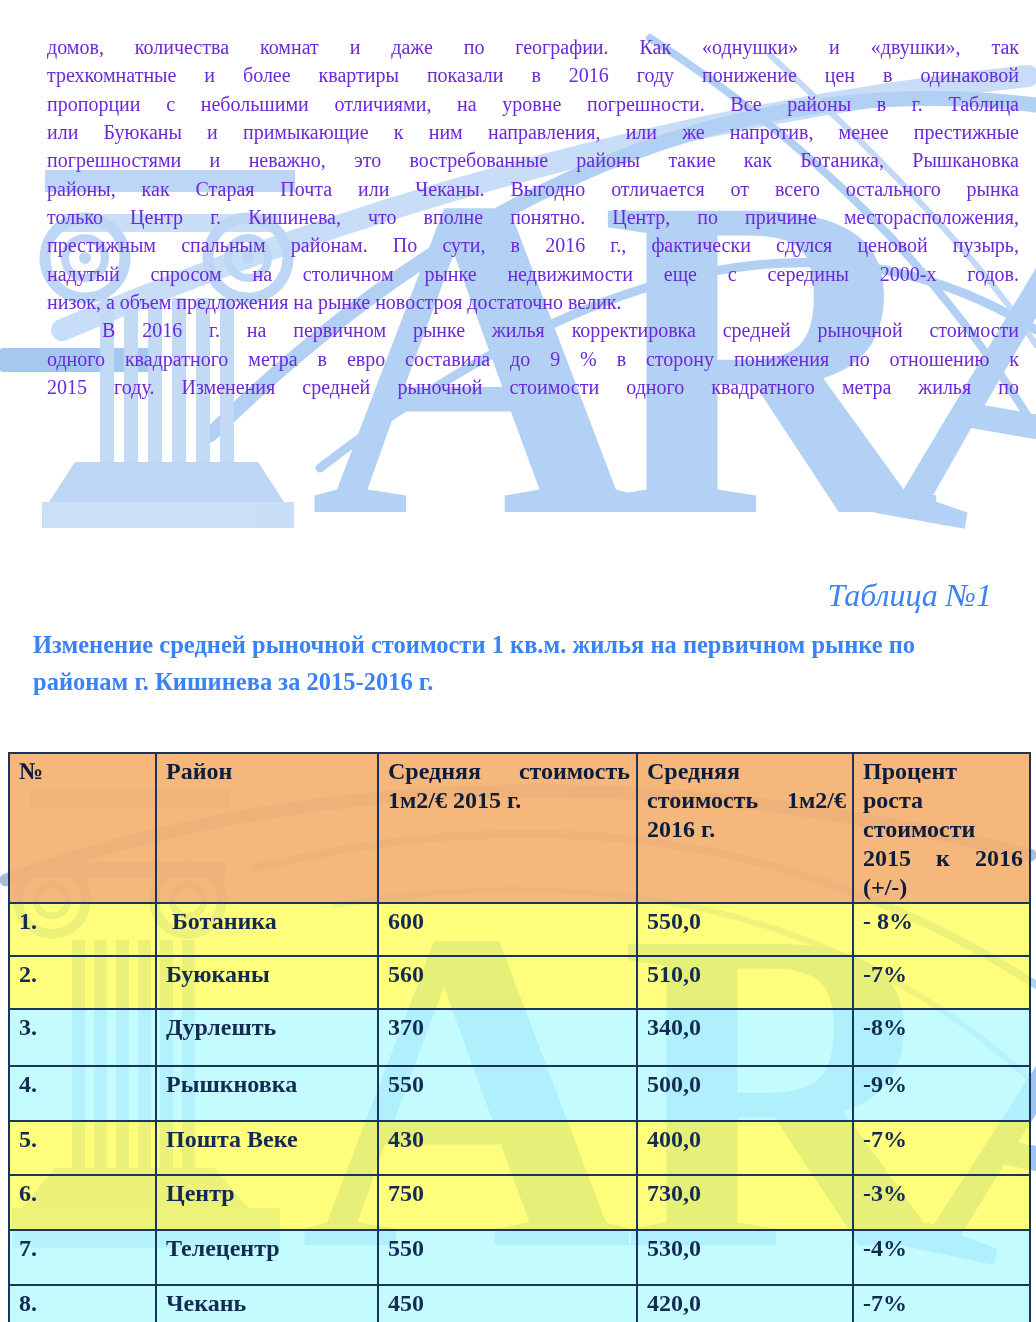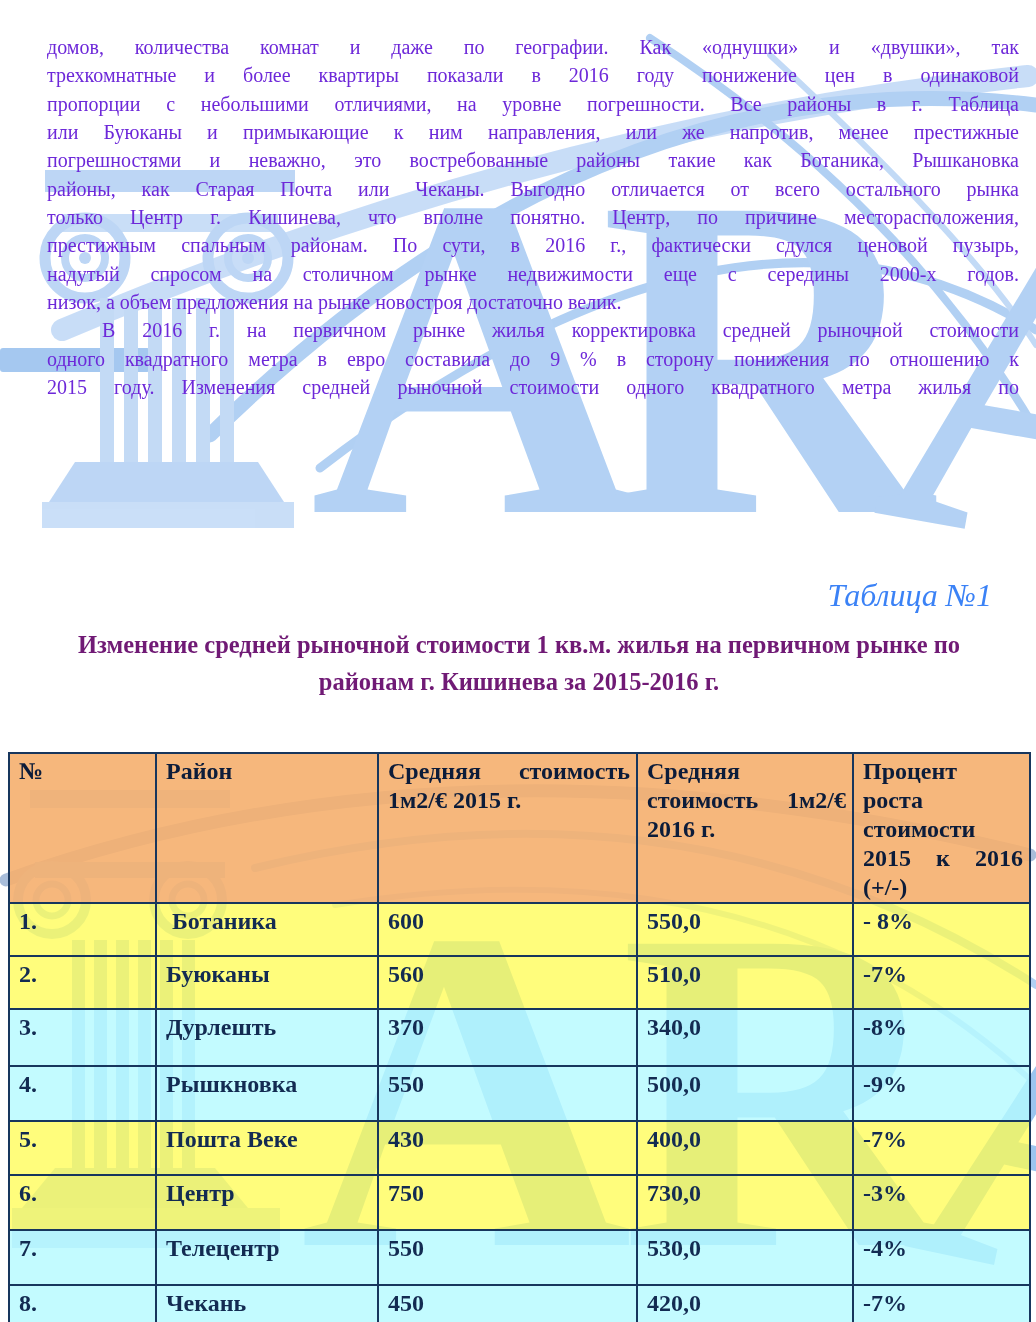--- a/index.html
+++ b/index.html
@@ -16,21 +16,21 @@
   .line{text-align:justify;text-align-last:justify;}
   .line.para-end{text-align-last:left;}
   .line.indent{text-indent:55px;}
   .it{font-style:italic;}
   .table-label{
     position:absolute;top:577px;right:44px;
     font-size:32px;font-style:italic;color:#3b82f6;
   }
   .caption{
     position:absolute;top:626px;left:33px;width:972px;
-    text-align:center;font-weight:bold;font-size:24.5px;line-height:37px;color:#701a75;
+    text-align:left;font-weight:bold;font-size:24.5px;line-height:37px;color:#3b82f6;
   }
   table.data{
     position:absolute;top:752px;left:8px;width:1021px;
     border-collapse:collapse;table-layout:fixed;
   }
   table.data th,table.data td{
     border:2px solid #17365d;vertical-align:top;
     font-weight:bold;font-size:24px;line-height:29px;text-align:left;
     padding:3px 6px 0 9px;overflow:hidden;
   }

